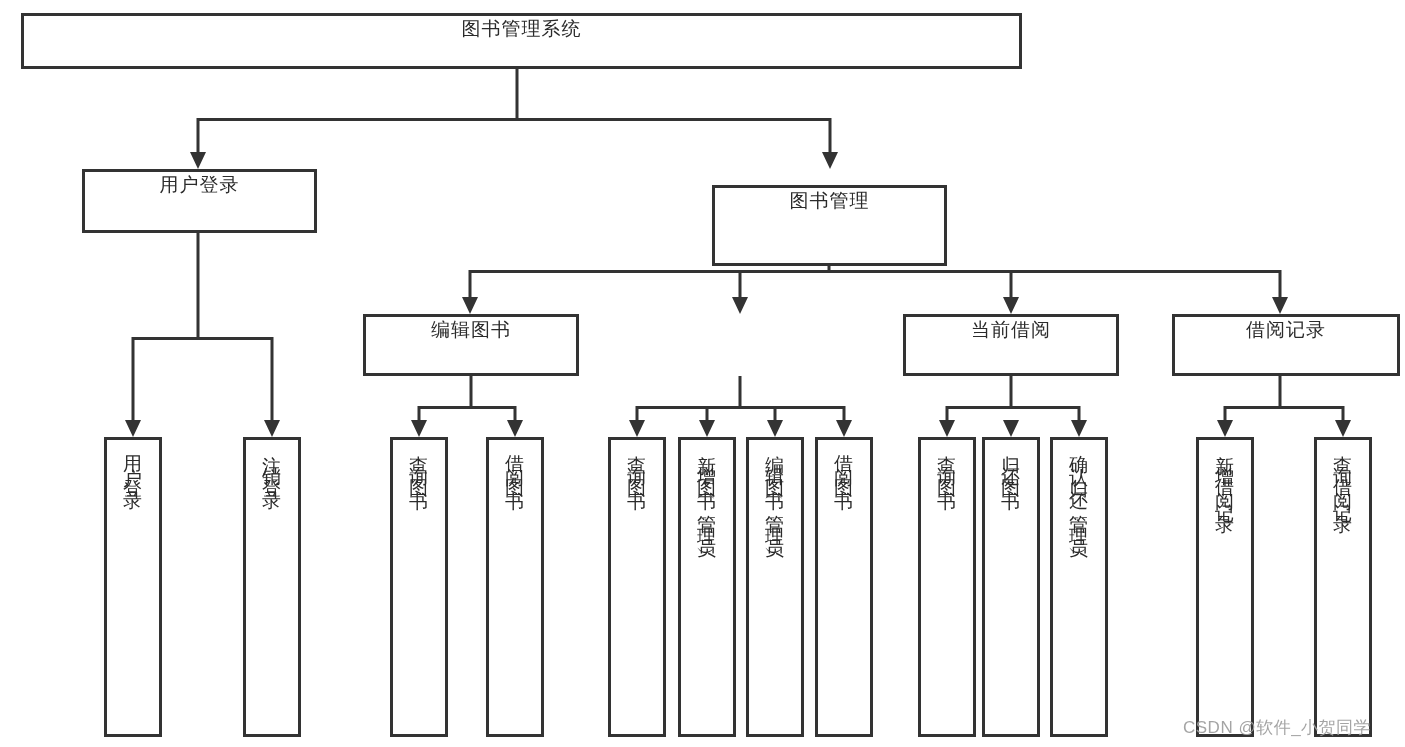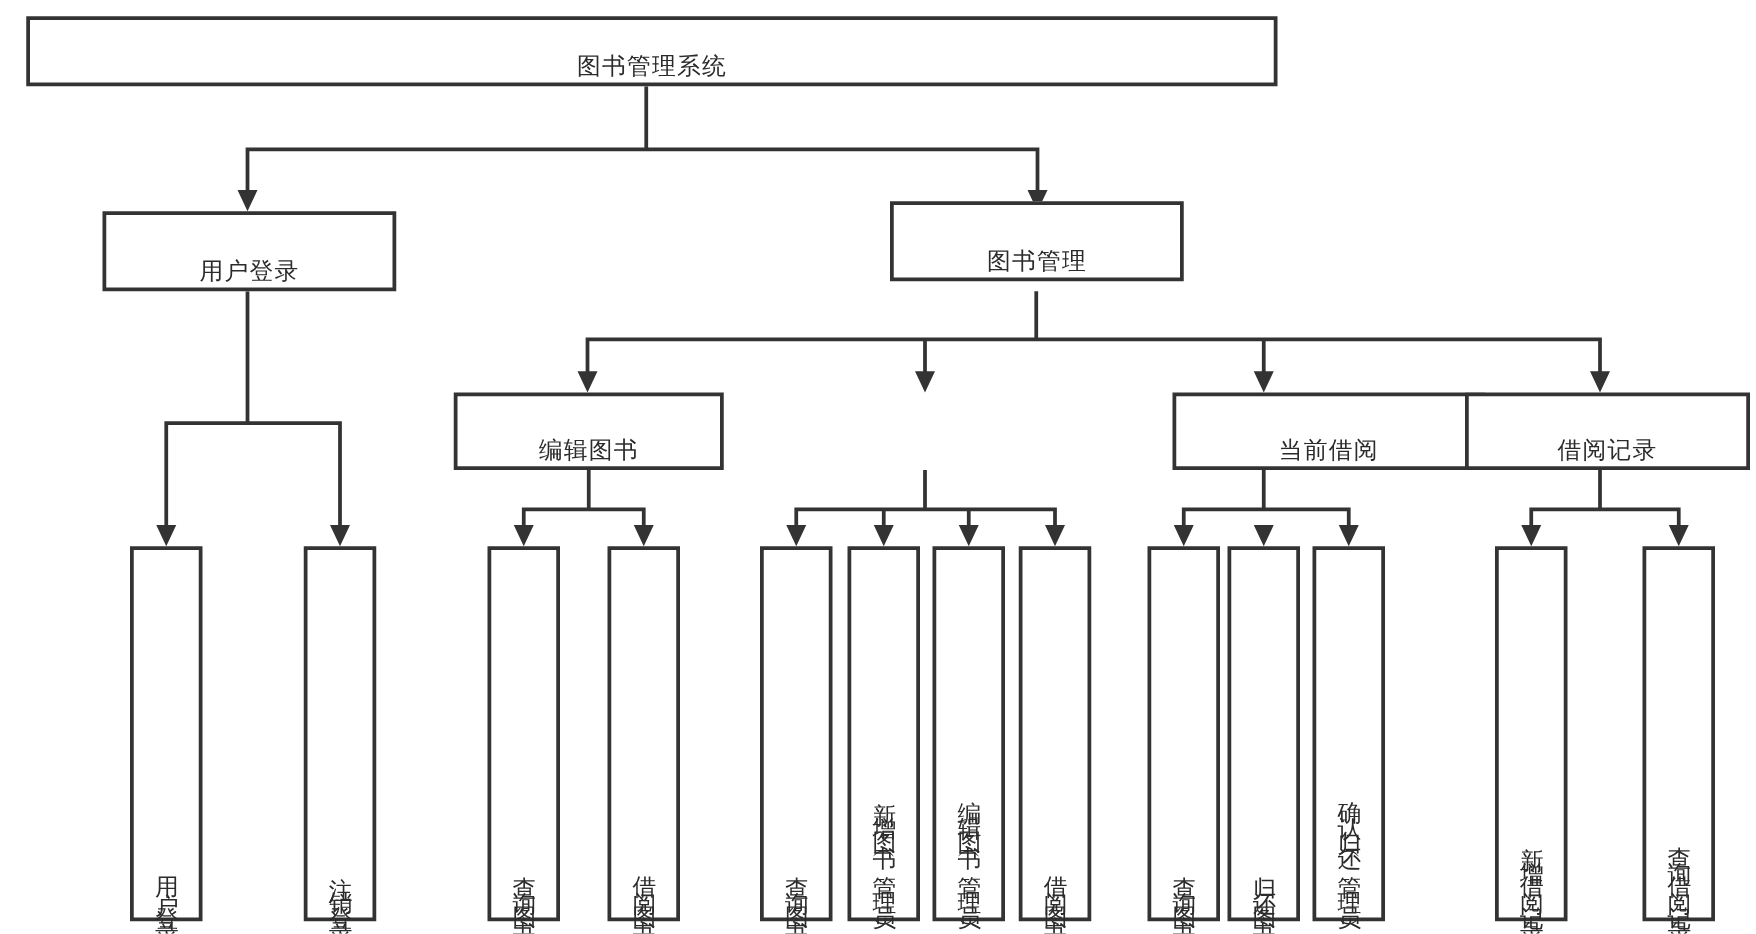--- a/index.html
+++ b/index.html
@@ -17,21 +17,21 @@
     font-family: "Liberation Sans", sans-serif;
     overflow: hidden;
   }
   .wires { position: absolute; left: 0; top: 0; }
   .box {
     position: absolute;
     box-sizing: border-box;
     border: 3px solid var(--line);
     background: var(--background);
     display: flex;
-    align-items: flex-end;
+    align-items: flex-start;
     justify-content: center;
     color: var(--text);
     font-size: 19px;
     letter-spacing: 1px;
     white-space: nowrap;
   }
   .leaf .vtext {
     writing-mode: vertical-rl;
     text-orientation: mixed;
     letter-spacing: 12px;
@@ -96,28 +96,28 @@
          M1335 420 L1351 420 L1343 437 Z"></path>
   </svg>
 
   <div class="box" style="left:21px;top:13px;width:1001px;height:56px">
     <span>图书管理系统</span>
   </div>
 
   <div class="box" style="left:82px;top:169px;width:235px;height:64px">
     <span>用户登录</span>
   </div>
-  <div class="box" style="left:712px;top:161px;width:235px;height:64px">
+  <div class="box" style="left:712px;top:185px;width:235px;height:81px">
     <span>图书管理</span>
   </div>
 
   <div class="box" style="left:363px;top:314px;width:216px;height:62px">
     <span>编辑图书</span>
   </div>
-  <div class="box" style="left:938px;top:314px;width:250px;height:62px">
+  <div class="box" style="left:903px;top:314px;width:216px;height:62px">
     <span>当前借阅</span>
   </div>
   <div class="box" style="left:1172px;top:314px;width:228px;height:62px">
     <span>借阅记录</span>
   </div>
 
   <div class="box leaf" style="left:104px;top:437px;width:58px;height:300px">
     <span class="vtext">用户登录</span>
   </div>
   <div class="box leaf" style="left:243px;top:437px;width:58px;height:300px">
@@ -154,13 +154,14 @@
     <span class="vtext">确认归还（管理员）</span>
   </div>
 
   <div class="box leaf" style="left:1196px;top:437px;width:58px;height:300px">
     <span class="vtext">新增借阅记录</span>
   </div>
   <div class="box leaf" style="left:1314px;top:437px;width:58px;height:300px">
     <span class="vtext">查询借阅记录</span>
   </div>
 
+  <div class="watermark">CSDN @软件_小贺同学</div>
 </div>
 
 </body></html>

